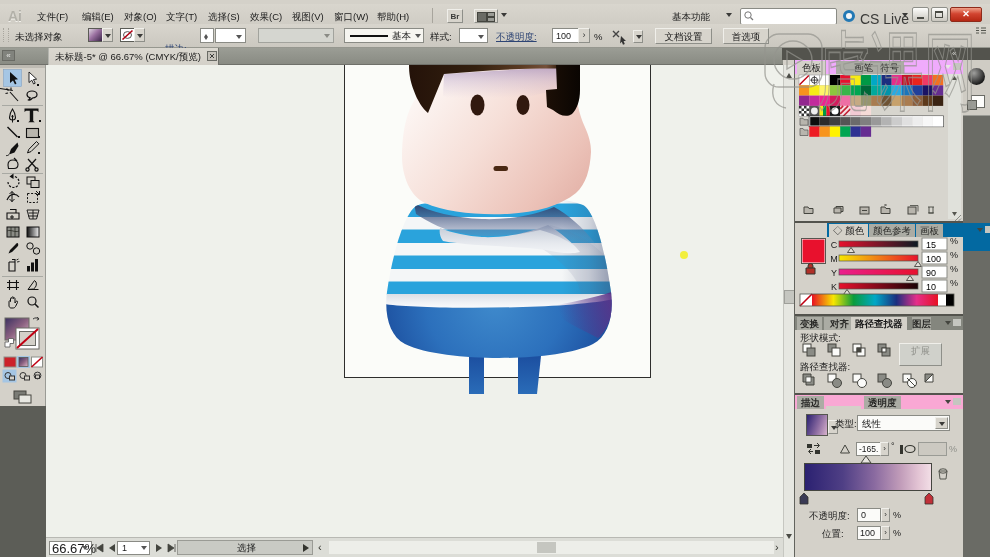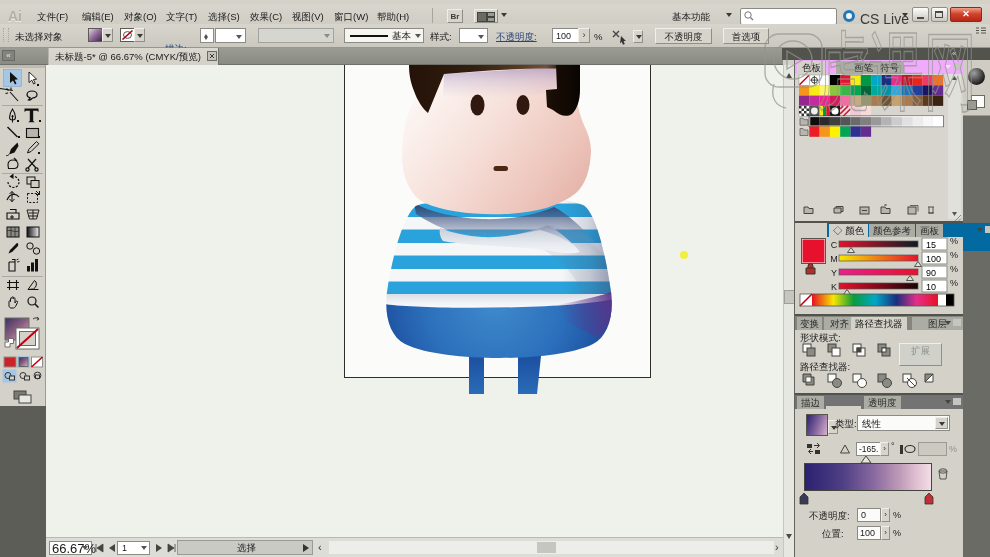--- a/index.html
+++ b/index.html
@@ -96,21 +96,21 @@
     <div class="abs" style="left:594px;top:7px;">%</div>
     <div class="abs" style="left:611px;top:5px;width:20px;height:16px;">
       <svg width="20" height="16">
           <path d="M2,2 L8,8 M8,2 L2,8" stroke="#444" stroke-width="1.4"></path>
           <path d="M10,7 l5,5 l-2.4,0 l1.2,3 l-1.8,0.8 l-1.2,-3 l-1.8,1.8 z" fill="#333"></path>
         </svg>
     </div>
     <div class="abs btn3d" style="left:633px;top:6px;width:10px;height:13px;">
         <div class="abs" style="left:1.5px;top:4px;width:0;height:0;border:3px solid transparent;border-top:4px solid #3a3a38;"></div>
       </div>
-    <div class="abs btn3d" style="left:655px;top:4px;width:57px;height:16px;text-align:center;line-height:15px;">不透明度</div>
+    <div class="abs btn3d" style="left:655px;top:4px;width:57px;height:16px;text-align:center;line-height:15px;">文档设置</div>
     <div class="abs btn3d" style="left:723px;top:4px;width:46px;height:16px;text-align:center;line-height:15px;">首选项</div>
     <div class="abs" style="left:975px;top:2px;width:12px;height:10px;">
       <svg width="12" height="10">
           <path d="M1,2 l3,0 M1,4.5 l3,0 M1,7 l3,0 M6,2 l5,0 M6,4.5 l5,0 M6,7 l5,0" stroke="#55564f" stroke-width="1"></path>
         </svg>
     </div>
   </div>
 
   <div class="abs" id="tabbar" style="left:0;top:48px;width:783px;height:17px;background:linear-gradient(#9b9d95,#898b83);border-bottom:1px solid #6f706a;box-sizing:border-box;">
     <div class="abs" style="left:2px;top:2px;width:13px;height:11px;background:#81837d;border:1px solid #696a64;box-sizing:border-box;color:#e8e8e4;font-size:8px;line-height:9px;text-align:center;">«</div>
@@ -622,25 +622,25 @@
         <rect x="151" y="57" width="8" height="12" fill="#000"></rect>
         <rect x="5" y="57" width="154" height="12" fill="none" stroke="#55564f" stroke-width="0.8"></rect>
       </svg>
       <div class="abs" style="left:155px;top:-1px;font-size:9px;">%</div>
       <div class="abs" style="left:155px;top:13px;font-size:9px;">%</div>
       <div class="abs" style="left:155px;top:27px;font-size:9px;">%</div>
       <div class="abs" style="left:155px;top:41px;font-size:9px;">%</div>
     </div>
     <div class="abs" style="left:13px;top:266px;width:168px;height:2px;background:#53534d;"></div>
 
-    <div class="abs" style="left:13px;top:268px;width:168px;height:14px;background:#84867e;">
+    <div class="abs" style="left:13px;top:268px;width:168px;height:14px;background:#84867e;font-weight:bold;">
       <div class="abs" style="left:2px;top:1px;height:13px;padding:0 3px;background:#abaca4;line-height:13px;color:#2a2a28;">变换</div>
       <div class="abs" style="left:29px;top:1px;height:13px;padding:0 6px;background:#abaca4;line-height:13px;color:#2a2a28;">对齐</div>
       <div class="abs" style="left:56px;top:1px;height:13px;padding:0 4px;background:#d4d1c9;line-height:13px;">路径查找器</div>
-      <div class="abs" style="left:117px;top:1px;height:13px;padding:0 16px;background:#abaca4;line-height:13px;color:#2a2a28;">图层</div>
+      <div class="abs" style="left:117px;top:1px;height:13px;padding:0 0;background:#abaca4;line-height:13px;color:#2a2a28;">图层</div>
       <div class="abs" style="left:150px;top:5px;width:0;height:0;border:3px solid transparent;border-top:4px solid #44453f;"></div>
       <div class="abs" style="left:158px;top:3px;width:8px;height:7px;background:#c5c6c0;"></div>
     </div>
     <div class="abs" style="left:13px;top:282px;width:168px;height:63px;background:#d4d1c9;">
       <div class="abs" style="left:5px;top:2px;">形状模式:</div>
       <svg class="abs" style="left:0;top:12px;" width="168" height="18">
         <g stroke="#44453f" stroke-width="1" fill="#fbfbf9">
           <rect x="8" y="2" width="8" height="8"></rect>
             <rect x="12" y="6" width="8" height="8" fill="#8a8b85"></rect>
           <rect x="33" y="2" width="8" height="8" fill="#8a8b85"></rect>
@@ -668,21 +668,21 @@
           <rect x="108" y="3" width="8" height="8"></rect>
             <circle cx="117" cy="12" r="4.5"></circle>
             <line x1="112" y1="7" x2="120" y2="15"></line>
           <path d="M 130,11 l 0,-8 l 8,0 z" fill="#8a8b85"></path>
             <path d="M 130,11 l 8,-8 l 0,8 z" fill="#fbfbf9"></path>
         </g>
       </svg>
     </div>
     <div class="abs" style="left:13px;top:345px;width:168px;height:2px;background:#53534d;"></div>
 
-    <div class="abs" style="left:13px;top:347px;width:168px;height:14px;background:#737373;">
+    <div class="abs" style="left:13px;top:347px;width:168px;height:14px;background:#f9a8d4;font-weight:bold;">
       <div class="abs" style="left:2px;top:1px;height:13px;padding:0 4px;background:#abaca4;line-height:13px;color:#2a2a28;">描边</div>
       <div class="abs" style="left:31px;top:11px;height:13px;padding:8px 3px;background:#d4d1c9;line-height:13px;">◇渐变</div>
       <div class="abs" style="left:69px;top:1px;height:13px;padding:0 4px;background:#abaca4;line-height:13px;color:#2a2a28;">透明度</div>
       <div class="abs" style="left:150px;top:5px;width:0;height:0;border:3px solid transparent;border-top:4px solid #44453f;"></div>
       <div class="abs" style="left:158px;top:3px;width:8px;height:7px;background:#c5c6c0;"></div>
     </div>
     <div class="abs" style="left:13px;top:361px;width:168px;height:148px;background:#d4d1c9;">
       <div class="abs" style="left:11px;top:5px;width:20px;height:20px;background:linear-gradient(110deg,#2b2171,#8a6aa0 55%,#d8b2cc);border:1px solid #55564f;"></div>
       <div class="abs btn3d" style="left:33px;top:11px;width:10px;height:14px;">
           <div class="abs" style="left:1.5px;top:5px;width:0;height:0;border:3px solid transparent;border-top:4px solid #3a3a38;"></div>

